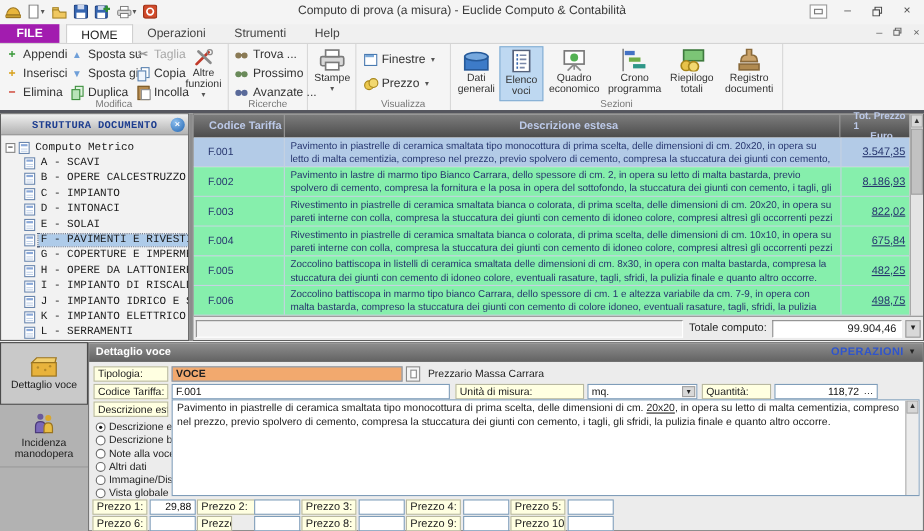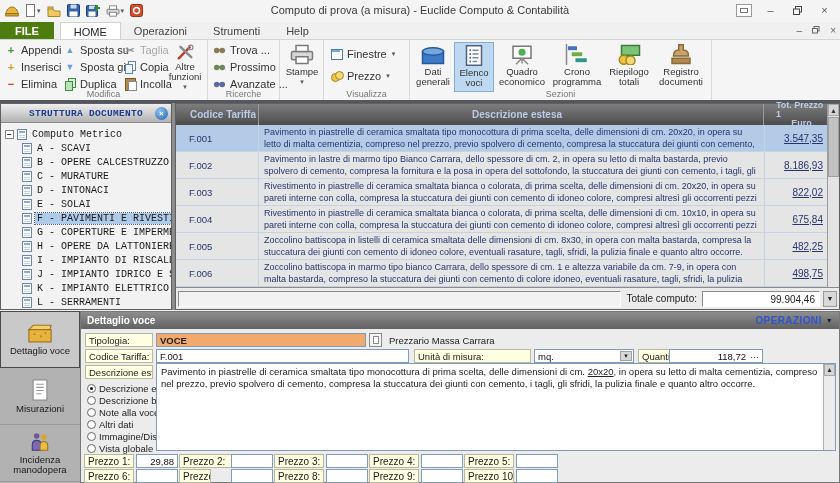--- a/index.html
+++ b/index.html
@@ -16,21 +16,21 @@
                white-space:nowrap; overflow:hidden; }
   .win-controls { position:absolute; right:2px; top:0; display:flex; height:20px; }
   .win-btn { width:27px; height:20px; display:flex; align-items:center; justify-content:center; color:#555; font-size:11px; }
   .opt-box { width:16px; height:13px; border:1px solid #999; background:#fdfdfd; display:flex; align-items:center; justify-content:center; }
   .opt-box i { display:block; width:8px; height:5px; border:1px solid #777; }
 
   
   .tabrow { position:absolute; top:22px; left:0; width:840px; height:18px; background:#f0f0f0;
             border-bottom:1px solid #d4d4d4; display:flex; align-items:stretch; }
   .tab { padding:3px 13px 0 13px; font-size:11px; color:#444; }
-  .tab-file { background:#4d7c0f; color:#fff; font-weight:bold; padding:3px 15px 0 15px; margin-right:6px; }
+  .tab-file { background:#a21caf; color:#fff; font-weight:bold; padding:3px 15px 0 15px; margin-right:6px; }
   .tab-active { background:#fff; border:1px solid #d0d0d0; border-bottom:none; color:#222; }
   .mdi-controls { margin-left:auto; display:flex; align-items:center; padding-right:4px; gap:10px; color:#666; }
   .mdi-controls span { font-size:10px; }
 
   
   .ribbon { position:absolute; top:40px; left:0; width:840px; height:60px; background:#f5f5f5; }
   .ribbon-sep { position:absolute; top:100px; left:0; width:840px; height:3px; background:#55565e; }
   .rgroup { position:absolute; top:0; height:60px; border-right:1px solid #d8d8d8; }
   .rlabel { position:absolute; bottom:1px; left:0; right:0; text-align:center; font-size:9px; color:#777; }
   .scol { position:absolute; top:2px; }
@@ -74,21 +74,21 @@
   .tlabel { padding:0 2px; }
   .tnode.selected .tlabel { background:#aecbe9; outline:1px dotted #53637d; }
 
   
   .grid { position:absolute; left:175px; top:0; width:665px; height:207px; background:#fff; border:1px solid #5f5f5f; }
   .ghead { position:absolute; top:0; left:0; right:12px; height:21px; background:linear-gradient(#7d7d7d,#4c4c4c);
            color:#bcc9e8; font-weight:bold; display:flex; }
   .ghc { border-right:1px solid #9a9a9a; display:flex; align-items:center; justify-content:center; font-size:10px;padding-left:12px; }
   .ghc-code { width:83px; } .ghc-desc { flex:1; } .ghc-tot { width:63px; flex-direction:column; font-size:9px; line-height:9px; border-right:none; }
   .gbody { position:absolute; top:21px; left:0; right:12px; bottom:22px; overflow:hidden; }
-  .grow { height:27px; display:flex; border-bottom:1px solid #c6d2e2; color:#26356e; background:#e5e5e5; }
+  .grow { height:27px; display:flex; border-bottom:1px solid #c6d2e2; color:#26356e; background:#86efac; }
   .grow.selected { background:#b3cbe7; }
   .gc-code { width:83px; border-right:1px solid #c6d2e2; display:flex; align-items:center; padding-left:13px; font-size:9.5px; }
   .gc-desc { flex:1; padding:1px 5px; font-size:9px; line-height:12px; overflow:hidden; border-right:1px solid #c6d2e2; }
   .gc-tot { width:62px; display:flex; align-items:center; justify-content:flex-end; padding-right:4px; font-size:10px;text-decoration:underline; }
   .vscroll { position:absolute; right:0; top:0; width:12px; bottom:22px; background:#e4e4e4; border-left:1px solid #9a9a9a; }
   .sarrow { height:12px; display:flex; align-items:center; justify-content:center; font-size:7px; color:#333; background:#d6d6d6; border:1px solid #a8a8a8; }
   .sarrow.bottom { position:absolute; bottom:0; left:0; right:0; }
   .sthumb { position:absolute; top:13px; left:0; right:0; height:60px; background:#c2c2c2; border:1px solid #a0a0a0; }
   .totbar { position:absolute; left:0; right:0; bottom:0; height:22px; background:#ececec; border-top:1px solid #8a8a8a;
             display:flex; align-items:center; padding:0 2px; gap:3px; }
@@ -402,21 +402,21 @@
         <div class="tnode tchild">
             <span class="dicon"></span>
             <span class="tlabel">A - SCAVI</span>
           </div>
         <div class="tnode tchild">
             <span class="dicon"></span>
             <span class="tlabel">B - OPERE CALCESTRUZZO CEMENTIZ</span>
           </div>
         <div class="tnode tchild">
             <span class="dicon"></span>
-            <span class="tlabel">C - MURATURE</span>
+            <span class="tlabel">C - IMPIANTO</span>
           </div>
         <div class="tnode tchild">
             <span class="dicon"></span>
             <span class="tlabel">D - INTONACI</span>
           </div>
         <div class="tnode tchild">
             <span class="dicon"></span>
             <span class="tlabel">E - SOLAI</span>
           </div>
         <div class="tnode tchild selected">
@@ -516,27 +516,20 @@
         <svg width="26" height="20" viewBox="0 0 22 18">
             <path d="M1 6l4-4h16l-1 4z" fill="#f2cf6e" stroke="#9a7420"></path>
             <rect x="1" y="6" width="20" height="11" fill="#e8b33c" stroke="#9a7420"></rect>
             <circle cx="6" cy="10" r="1" fill="#b58a2a"></circle>
             <circle cx="12" cy="12" r="1" fill="#b58a2a"></circle>
             <circle cx="16" cy="9" r="1" fill="#b58a2a"></circle>
           </svg>
         <span>Dettaglio voce</span>
       </div>
       <div class="sidebtn">
-        <svg width="18" height="22" viewBox="0 0 17 20">
-            <rect x="2" y="0.5" width="13" height="19" fill="#fff" stroke="#888"></rect>
-            <path d="M5 4.5h7M5 7.5h7M5 10.5h7M5 13.5h5" stroke="#9a9a9a"></path>
-          </svg>
-        <span>Misurazioni</span>
-      </div>
-      <div class="sidebtn">
         <svg width="22" height="20" viewBox="0 0 20 18">
             <circle cx="7" cy="3.5" r="2.5" fill="#6a5a9a"></circle>
             <path d="M3 16.5v-5c0-2.5 1.8-4 4-4s4 1.5 4 4v5z" fill="#7a68b8" stroke="#4a3a7a"></path>
             <circle cx="13.5" cy="4.5" r="2.5" fill="#d8a72e"></circle>
             <path d="M10 16.5v-4c0-2.5 1.6-4 3.5-4s3.5 1.5 3.5 4v4z" fill="#e8bc44" stroke="#9a7420"></path>
           </svg>
         <span>Incidenza manodopera</span>
       </div>
     </div>
 
@@ -557,21 +550,21 @@
       <div class="plaintext" style="left:308px;top:23px;">Prezzario Massa Carrara</div>
 
       <div class="lbl" style="left:4px;top:37px;width:68px;">Codice Tariffa:</div>
       <div class="fld" style="left:75px;top:37px;width:253px;">F.001</div>
       <div class="lbl" style="left:333px;top:37px;width:117px;">Unità di misura:</div>
       <div class="fld" style="left:453px;top:37px;width:100px;padding-right:14px;">
         <span>mq.</span>
         <span class="ddarrow">▾</span>
       </div>
       <div class="lbl" style="left:557px;top:37px;width:63px;">Quantità:</div>
-      <div class="fld" style="left:588px;top:37px;width:94px;text-align:right;padding-right:16px;">
+      <div class="fld" style="left:623px;top:37px;width:94px;text-align:right;padding-right:16px;">
         <span>118,72</span>
         <span class="ellip">…</span>
       </div>
 
       <div class="lbl" style="left:4px;top:53px;width:68px;">Descrizione estesa:</div>
       <div class="radio-item" style="top:71px;">
           <span class="rdot checked"></span>
           <span>Descrizione estesa</span>
         </div>
       <div class="radio-item" style="top:83px;">

